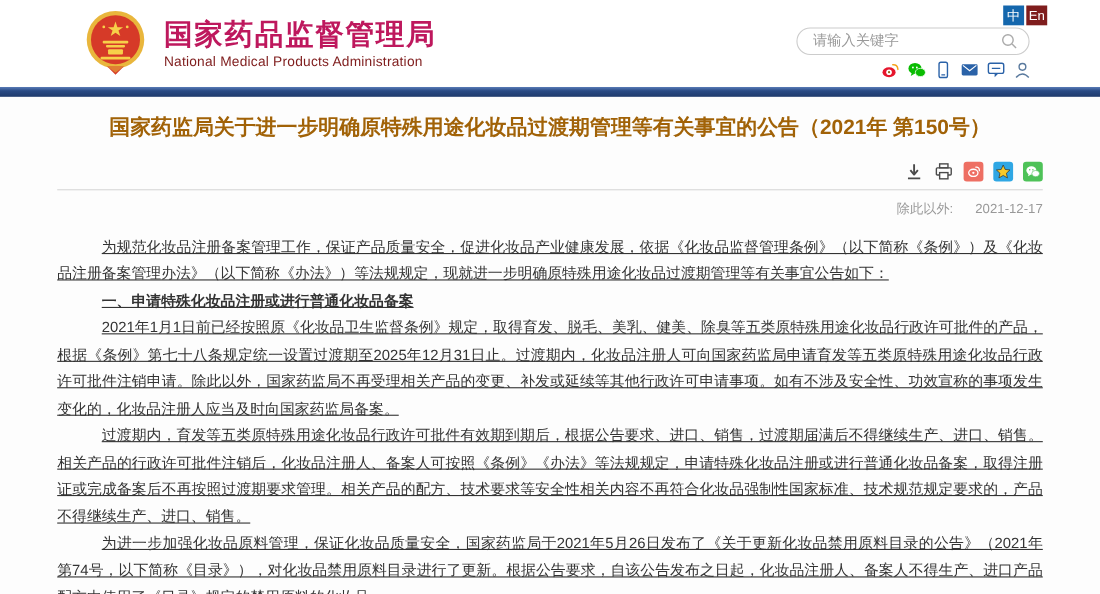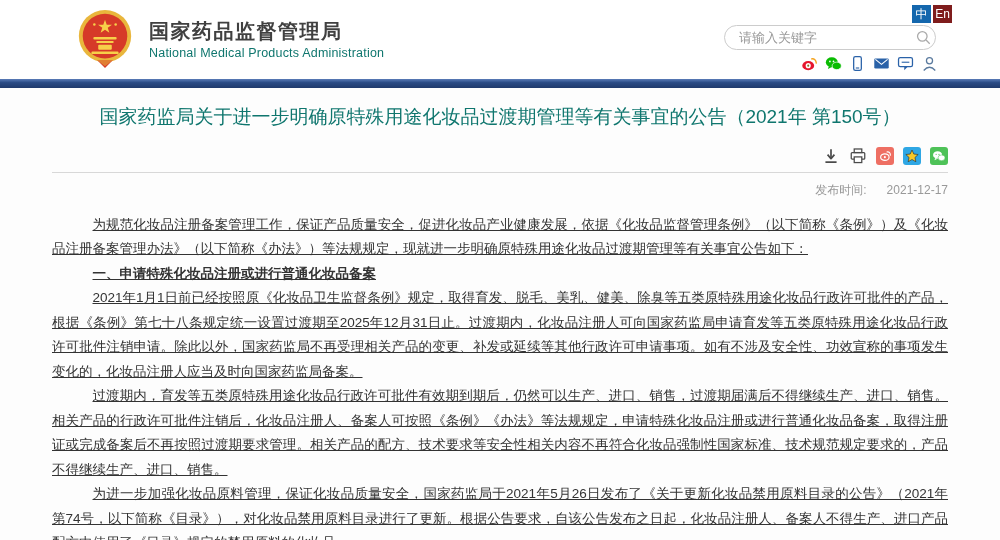--- a/index.html
+++ b/index.html
@@ -7,45 +7,45 @@
   body {
     font-family: "Liberation Sans", "DejaVu Sans", sans-serif;
     background: #fdfdfd;
     color: #333;
   }
 
   
   .site-header { position: relative; height: 79px; background: #fff; }
   .logo { position: absolute; left: 74px; top: 8px; display: flex; align-items: center; gap: 13px; text-decoration: none; cursor: pointer; }
   .emblem { width: 62px; height: 62px; flex: 0 0 auto; }
-  .site-name-cn { font-size: 20px; font-weight: bold; color: #404040; letter-spacing: 1.5px; line-height: 1.25; }
-  .site-name-en { font-size: 12.5px; color: #0f766e; margin-top: 2px; letter-spacing: 0.2px; }
+  .site-name-cn { font-size: 26px; font-weight: bold; color: #be185d; letter-spacing: 1.5px; line-height: 1.25; }
+  .site-name-en { font-size: 12.5px; color: #7f1d1d; margin-top: 2px; letter-spacing: 0.2px; }
 
   .lang-toggle { position: absolute; top: 5px; right: 48px; display: flex; gap: 2px; }
   .lang-btn { width: 19px; height: 18px; font-size: 12px; color: #fff; display: flex; align-items: center; justify-content: center; cursor: pointer; }
   .lang-zh { background: #1467ad; }
   .lang-en { background: #7f1d1d; }
 
   .search-box {
     position: absolute; top: 25px; right: 64px; width: 212px; height: 25px;
     border: 1px solid #ccc; border-radius: 13px; background: #fff;
     display: flex; align-items: center; padding: 0 9px 0 14px;
   }
-  .search-input { border: none; outline: none; flex: 1; font-size: 13px; color: #0f766e; background: transparent; font-family: Liberation Sans, sans-serif; }
+  .search-input { border: none; outline: none; flex: 1; font-size: 13px; color: #0f766e; background: transparent; font-family: Liberation Mono, monospace; }
   .search-input::placeholder { color: #999; }
   .search-btn { border: none; background: transparent; cursor: pointer; display: flex; padding: 0; }
 
   .social-row { position: absolute; top: 55px; right: 62px; display: flex; gap: 7px; align-items: center; }
   .social-row .s-icon { width: 17px; height: 17px; display: flex; cursor: pointer; }
 
   .topbar { height: 9px; background: linear-gradient(#5a7cb8 0%, #2a4b85 40%, #1f3a6c 100%); }
 
   
   .article { width: 896px; margin: 0 auto; padding-top: 17px; }
-  .article-title { text-align: center; font-size: 19px; font-weight: normal; color: #0f766e; line-height: 1.3; }
+  .article-title { text-align: center; font-size: 19px; font-weight: bold; color: #a16207; line-height: 1.3; }
 
   .tools-row { display: flex; justify-content: flex-end; align-items: center; gap: 9px; margin-top: 17px; padding-bottom: 7px; }
   .tool-btn { border: none; background: transparent; cursor: pointer; display: flex; padding: 0; }
   .share-sq { width: 18px; height: 18px; border-radius: 3px; display: flex; align-items: center; justify-content: center; cursor: pointer; border: none; padding: 0; }
   .sq-weibo { background: #ee6f63; }
   .sq-qzone { background: #2fa7e4; }
   .sq-wechat { background: #4ec258; }
 
   .divider { border-top: 1px solid #d8d8d8; }
   .pub-row { text-align: right; color: #999; font-size: 12px; margin-top: 9px; }
@@ -179,24 +179,24 @@
         <ellipse cx="13.6" cy="12.6" rx="5" ry="4.1" fill="#fff" stroke="#4ec258" stroke-width="0.8"></ellipse>
         <circle cx="5.9" cy="7.6" r="0.9" fill="#4ec258"></circle>
         <circle cx="10" cy="7.6" r="0.9" fill="#4ec258"></circle>
       </svg>
     </button>
   </div>
 
   <div class="divider"></div>
 
   <div class="pub-row">
-    <span class="pub-label">发布时间:</span><span class="pub-date">2021-12-17</span>
+    <span class="pub-label">除此以外:</span><span class="pub-date">2021-12-17</span>
   </div>
 
   <div class="article-body">
     <p>为规范化妆品注册备案管理工作，保证产品质量安全，促进化妆品产业健康发展，依据《化妆品监督管理条例》（以下简称《条例》）及《化妆品注册备案管理办法》（以下简称《办法》）等法规规定，现就进一步明确原特殊用途化妆品过渡期管理等有关事宜公告如下：</p>
     <p class="sec-h">一、申请特殊化妆品注册或进行普通化妆品备案</p>
     <p>2021年1月1日前已经按照原《化妆品卫生监督条例》规定，取得育发、脱毛、美乳、健美、除臭等五类原特殊用途化妆品行政许可批件的产品，根据《条例》第七十八条规定统一设置过渡期至2025年12月31日止。过渡期内，化妆品注册人可向国家药监局申请育发等五类原特殊用途化妆品行政许可批件注销申请。除此以外，国家药监局不再受理相关产品的变更、补发或延续等其他行政许可申请事项。如有不涉及安全性、功效宣称的事项发生变化的，化妆品注册人应当及时向国家药监局备案。</p>
-    <p>过渡期内，育发等五类原特殊用途化妆品行政许可批件有效期到期后，仍然可以生产、进口、销售，过渡期届满后不得继续生产、进口、销售。相关产品的行政许可批件注销后，化妆品注册人、备案人可按照《条例》《办法》等法规规定，申请特殊化妆品注册或进行普通化妆品备案，取得注册证或完成备案后不再按照过渡期要求管理。相关产品的配方、技术要求等安全性相关内容不再符合化妆品强制性国家标准、技术规范规定要求的，产品不得继续生产、进口、销售。</p>
+    <p>过渡期内，育发等五类原特殊用途化妆品行政许可批件有效期到期后，根据公告要求、进口、销售，过渡期届满后不得继续生产、进口、销售。相关产品的行政许可批件注销后，化妆品注册人、备案人可按照《条例》《办法》等法规规定，申请特殊化妆品注册或进行普通化妆品备案，取得注册证或完成备案后不再按照过渡期要求管理。相关产品的配方、技术要求等安全性相关内容不再符合化妆品强制性国家标准、技术规范规定要求的，产品不得继续生产、进口、销售。</p>
     <p>为进一步加强化妆品原料管理，保证化妆品质量安全，国家药监局于2021年5月26日发布了《关于更新化妆品禁用原料目录的公告》（2021年 第74号，以下简称《目录》），对化妆品禁用原料目录进行了更新。根据公告要求，自该公告发布之日起，化妆品注册人、备案人不得生产、进口产品配方中使用了《目录》规定的禁用原料的化妆品。</p>
 
   </div>
 </main>
 
 </body></html>

